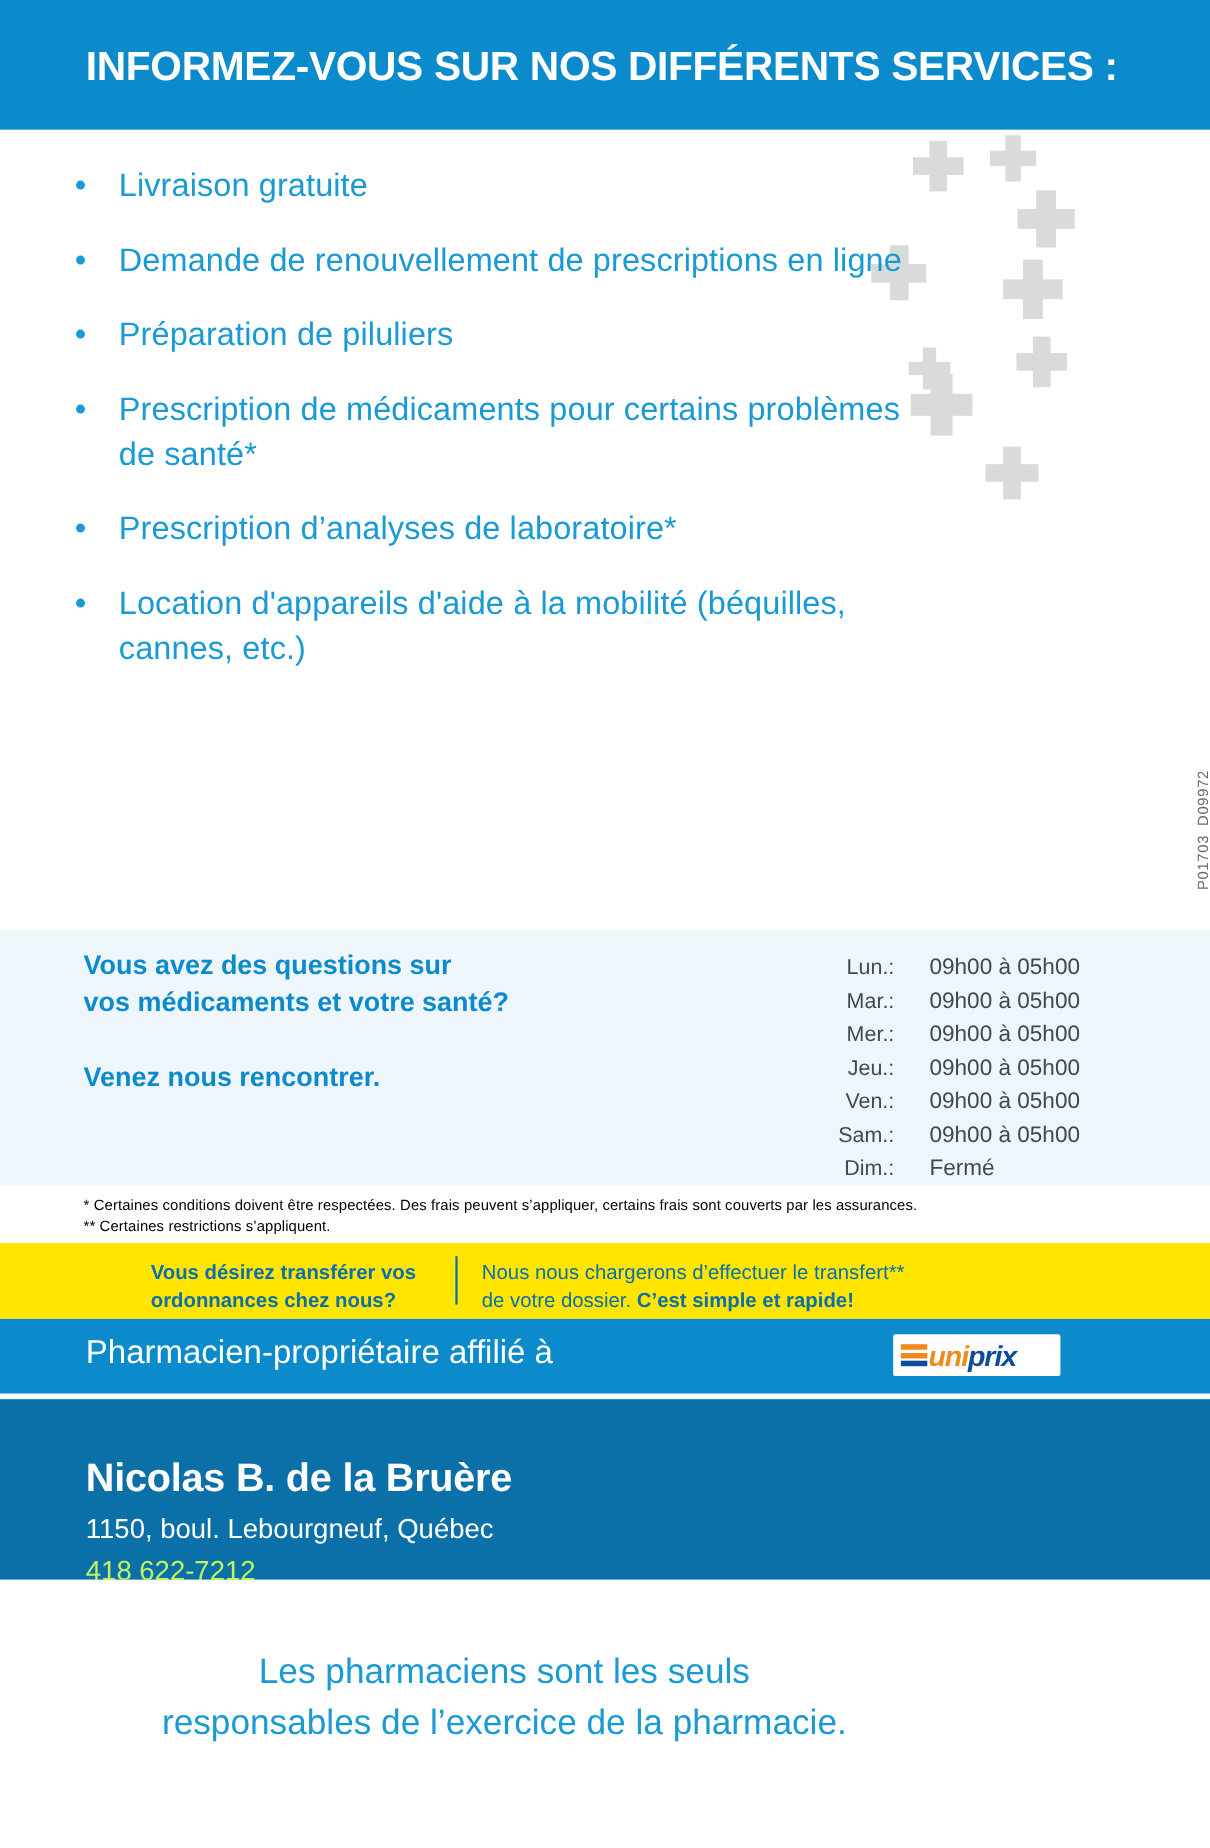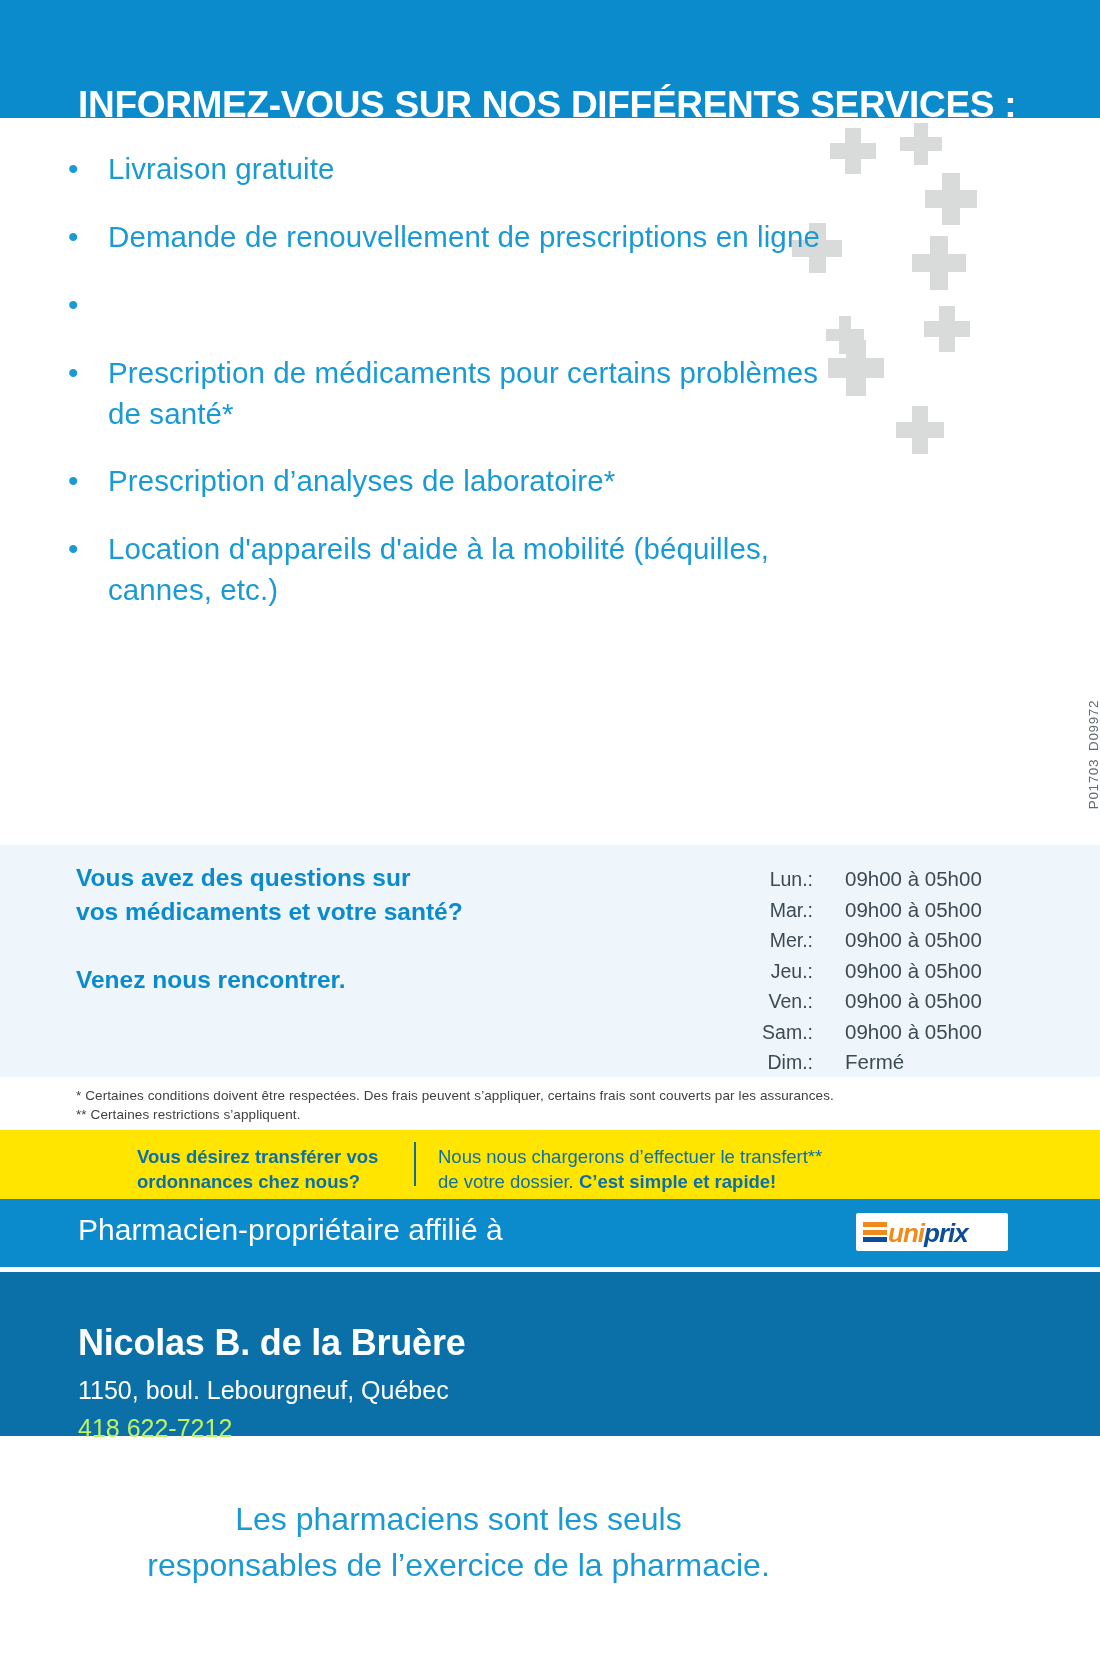--- a/index.html
+++ b/index.html
@@ -26,21 +26,20 @@
   }
   .header-title {
     position: absolute;
     left: 78px;
     top: 40px;
     font-size: 37px;
     font-weight: bold;
     color: #ffffff;
     letter-spacing: -0.3px;
     white-space: nowrap;
-    margin-top: 44px;
   }
 
   
   .services-area {
     position: absolute;
     left: 0;
     top: 118px;
     width: 1100px;
     height: 727px;
     background: #ffffff;
@@ -142,21 +141,21 @@
     margin-left: 16px;
     color: #3d4a54;
     font-size: 20.5px;
   }
 
   
   .disclaimer {
     position: absolute;
     left: 76px;
     top: 1086px;
-    color: #404040;
+    color: #000000;
     font-size: 13.5px;
     line-height: 19px;
     letter-spacing: 0.1px;
   }
 
   
   .transfer-band {
     position: absolute;
     left: 0;
     top: 1130px;
@@ -206,21 +205,21 @@
   .affil-text {
     position: absolute;
     left: 78px;
     top: 14px;
     color: #ffffff;
     font-size: 30px;
     font-weight: normal;
   }
   .uniprix-logo {
     position: absolute;
-    left: 856px;
+    left: 812px;
     top: 14px;
     width: 152px;
     height: 38px;
     background: #ffffff;
     border-radius: 2px;
   }
   .uniprix-bars {
     position: absolute;
     left: 7px;
     top: 9px;
@@ -361,20 +360,21 @@
     <div class="service-item">
       <div class="service-bullet">•</div>
       <div class="service-text">Livraison gratuite</div>
     </div>
     <div class="service-item">
       <div class="service-bullet">•</div>
       <div class="service-text">Demande de renouvellement de prescriptions en ligne</div>
     </div>
     <div class="service-item">
       <div class="service-bullet">•</div>
+      <div class="service-text">Préparation de piluliers</div>
     </div>
     <div class="service-item">
       <div class="service-bullet">•</div>
       <div class="service-text">Prescription de médicaments pour certains problèmes de santé*</div>
     </div>
     <div class="service-item">
       <div class="service-bullet">•</div>
       <div class="service-text">Prescription d’analyses de laboratoire*</div>
     </div>
     <div class="service-item">

